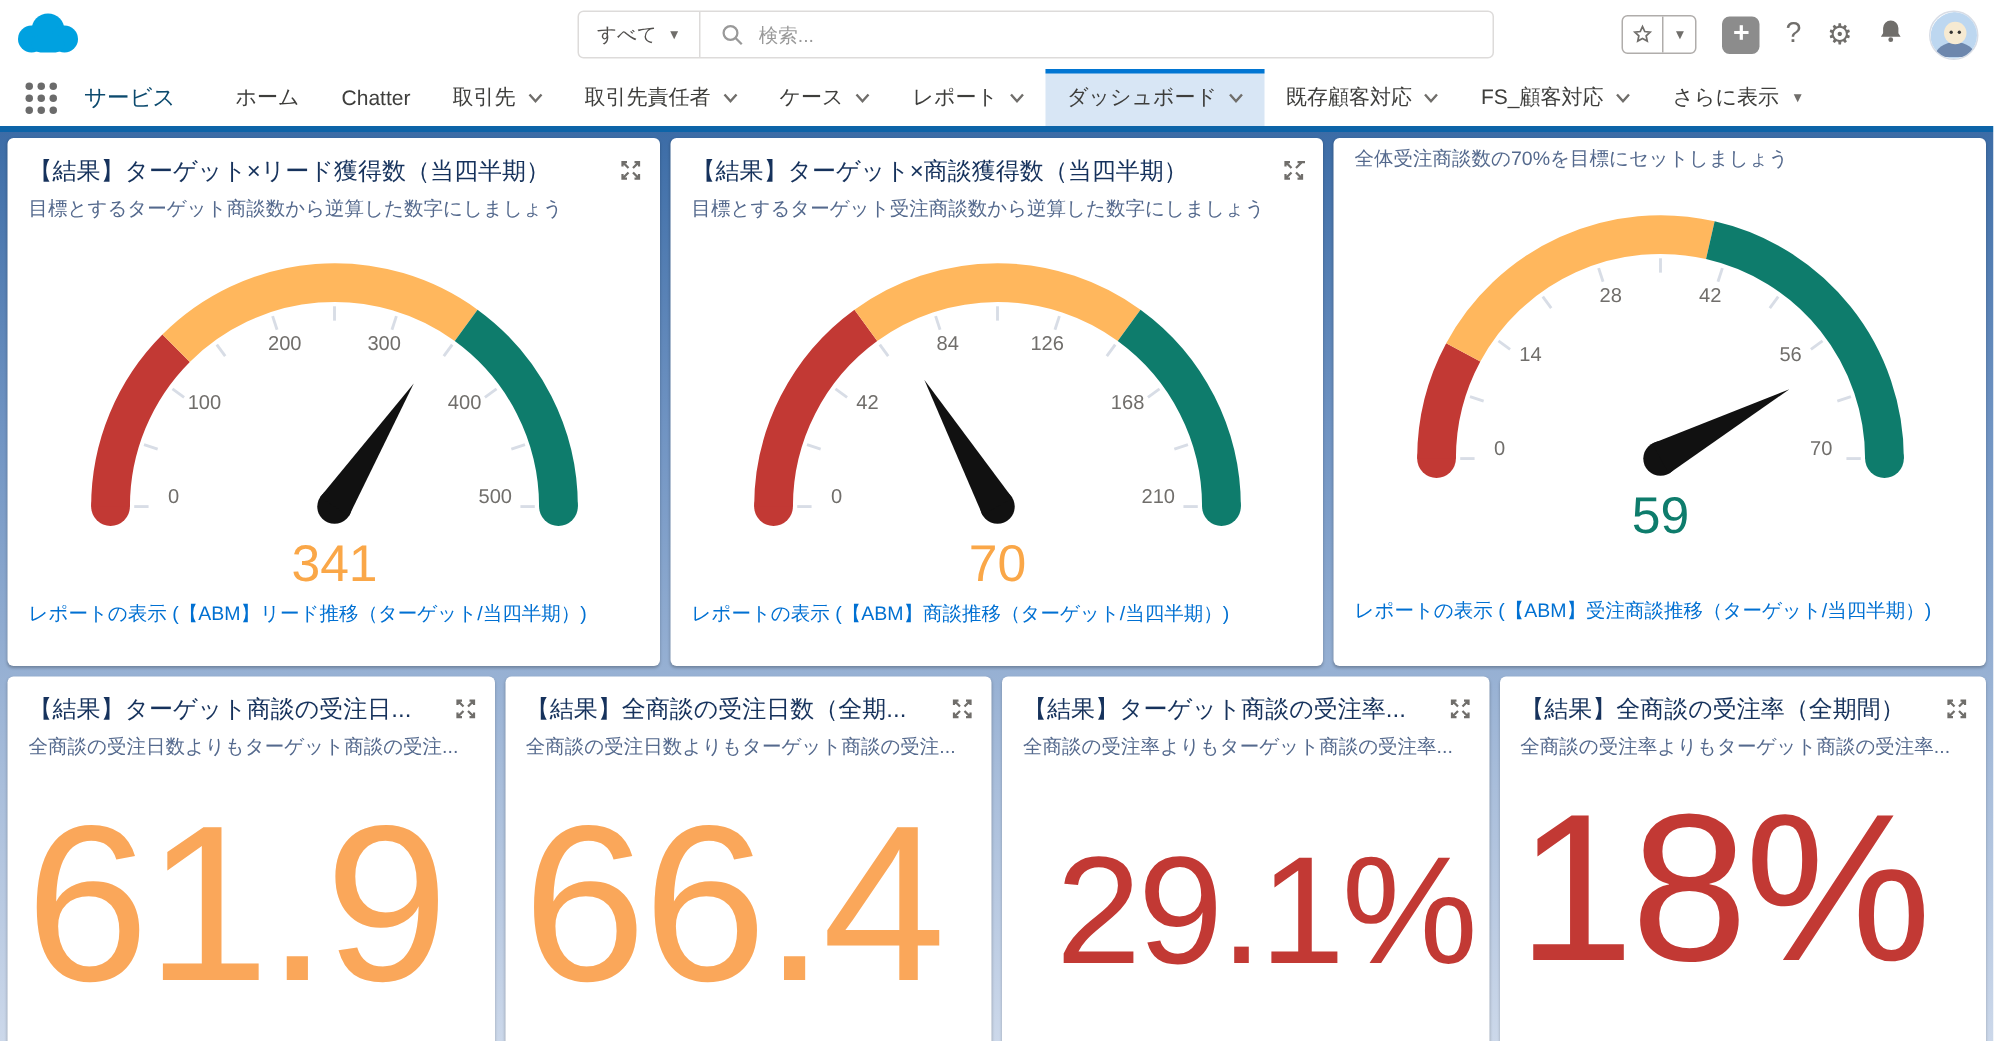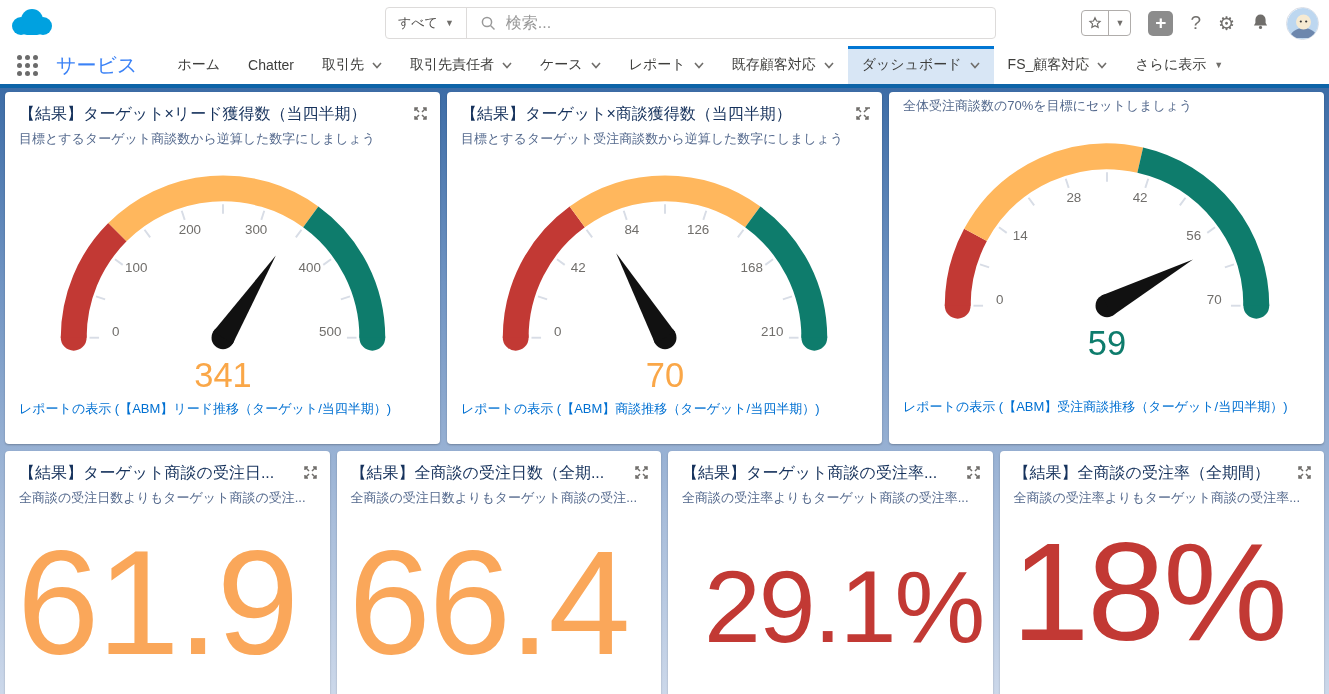--- a/index.html
+++ b/index.html
@@ -7,41 +7,41 @@
     font-family:"Liberation Sans","DejaVu Sans",sans-serif; background:#fff; }
 
   
   .gheader { height:46px; background:#fff; display:flex; align-items:center; position:relative; }
   .logo-wrap { width:70px; display:flex; align-items:center; padding-left:8px; }
   .searchbar { position:absolute; left:385px; top:7px; width:611px; height:32px;
     border:1px solid #dddbda; border-radius:4px; display:flex; align-items:center; background:#fff; }
   .scope { display:flex; align-items:center; gap:7px; padding:0 12px; height:100%;
     border-right:1px solid #dddbda; color:#514f4d; font-size:13px; cursor:pointer; }
   .searchbody { display:flex; align-items:center; gap:10px; padding:0 14px; flex:1; }
-  .searchbody input { border:none; outline:none; font-size:16px; flex:1; color:#514f4d;
+  .searchbody input { border:none; outline:none; font-size:13px; flex:1; color:#514f4d;
     font-family:inherit; }
   .searchbody input::placeholder { color:#999; }
   .hicons { position:absolute; right:10px; top:0; height:46px; display:flex; align-items:center; gap:17px; }
   .favbox { display:flex; align-items:center; border:1px solid #b0adab; border-radius:4px; height:26px; }
   .favbox .cell { padding:0 6px; display:flex; align-items:center; height:100%; }
   .favbox .cell + .cell { border-left:1px solid #b0adab; }
   .caret { font-size:9px; color:#706e6b; }
   .plusbtn { width:25px; height:25px; border-radius:5px; background:#8c8c8c; color:#fff;
     font-size:19px; line-height:23px; text-align:center; font-weight:bold; cursor:pointer; }
   .txticon { font-size:19px; color:#706e6b; cursor:pointer; }
   .avatar { width:33px; height:33px; border-radius:50%; overflow:hidden; cursor:pointer;
     border:1px solid #d8dde6; }
 
   
   .navbar { height:42px; background:#fff; border-bottom:4px solid #0d64a8;
     display:flex; align-items:stretch; padding-left:10px; }
   .waffle { width:34px; display:flex; align-items:center; justify-content:center; cursor:pointer; }
   .waffle .grid { display:grid; grid-template-columns:repeat(3,5px); grid-gap:3px; }
   .waffle .dot { width:5px; height:5px; border-radius:50%; background:#6b6b6b; }
-  .appname { display:flex; align-items:center; font-size:20px; color:#3b82f6; padding:0 26px 0 12px; }
+  .appname { display:flex; align-items:center; font-size:15px; color:#0c4a6e; padding:0 26px 0 12px; }
   .tabs { display:flex; align-items:stretch;justify-content:center; }
   .tab { display:flex; align-items:center; gap:8px; padding:0 14px; font-size:14px;
     color:#3e3e3c; cursor:pointer; position:relative; white-space:nowrap; }
   .tab.active { background:#d8e6f5; }
   .tab.active::before { content:""; position:absolute; left:0; top:0; right:0; height:3px; background:#0176d3; }
   .chev { width:10px; height:7px; }
   .chev polyline { fill:none; stroke:#706e6b; stroke-width:1.6; }
 
   
   .dash { height:606px; padding:4px 5px 0 5px;
@@ -165,28 +165,28 @@
       <svg class="chev" viewBox="0 0 10 7">
           <polyline points="1,1 5,5.5 9,1"></polyline>
         </svg>
       </div>
     <div class="tab">
       <span>レポート</span>
       <svg class="chev" viewBox="0 0 10 7">
           <polyline points="1,1 5,5.5 9,1"></polyline>
         </svg>
       </div>
-    <div class="tab">
-      <span>既存顧客対応</span>
-      <svg class="chev" viewBox="0 0 10 7">
-          <polyline points="1,1 5,5.5 9,1"></polyline>
-        </svg>
-      </div>
     <div class="tab active">
       <span>ダッシュボード</span>
+      <svg class="chev" viewBox="0 0 10 7">
+          <polyline points="1,1 5,5.5 9,1"></polyline>
+        </svg>
+      </div>
+    <div class="tab">
+      <span>既存顧客対応</span>
       <svg class="chev" viewBox="0 0 10 7">
           <polyline points="1,1 5,5.5 9,1"></polyline>
         </svg>
       </div>
     <div class="tab">
       <span>FS_顧客対応</span>
       <svg class="chev" viewBox="0 0 10 7">
           <polyline points="1,1 5,5.5 9,1"></polyline>
         </svg>
       </div>

